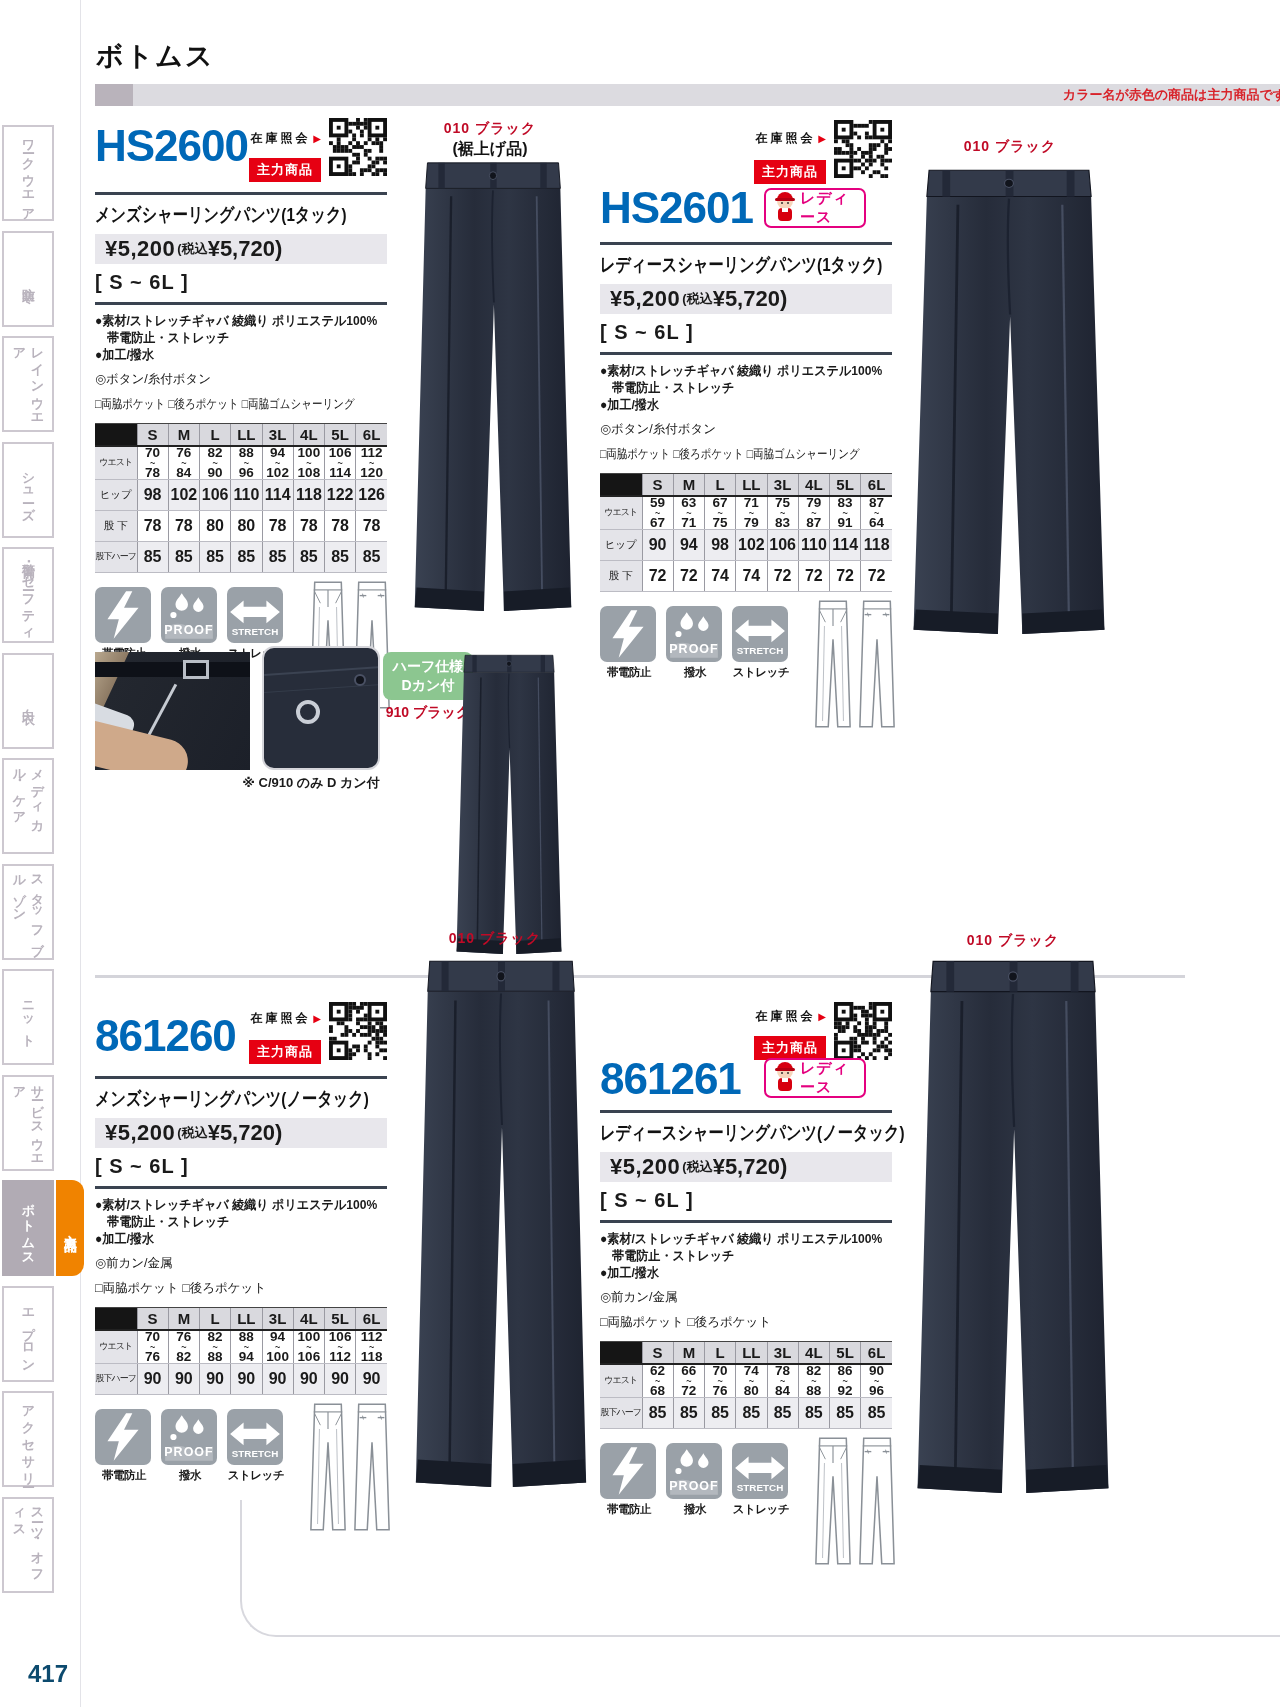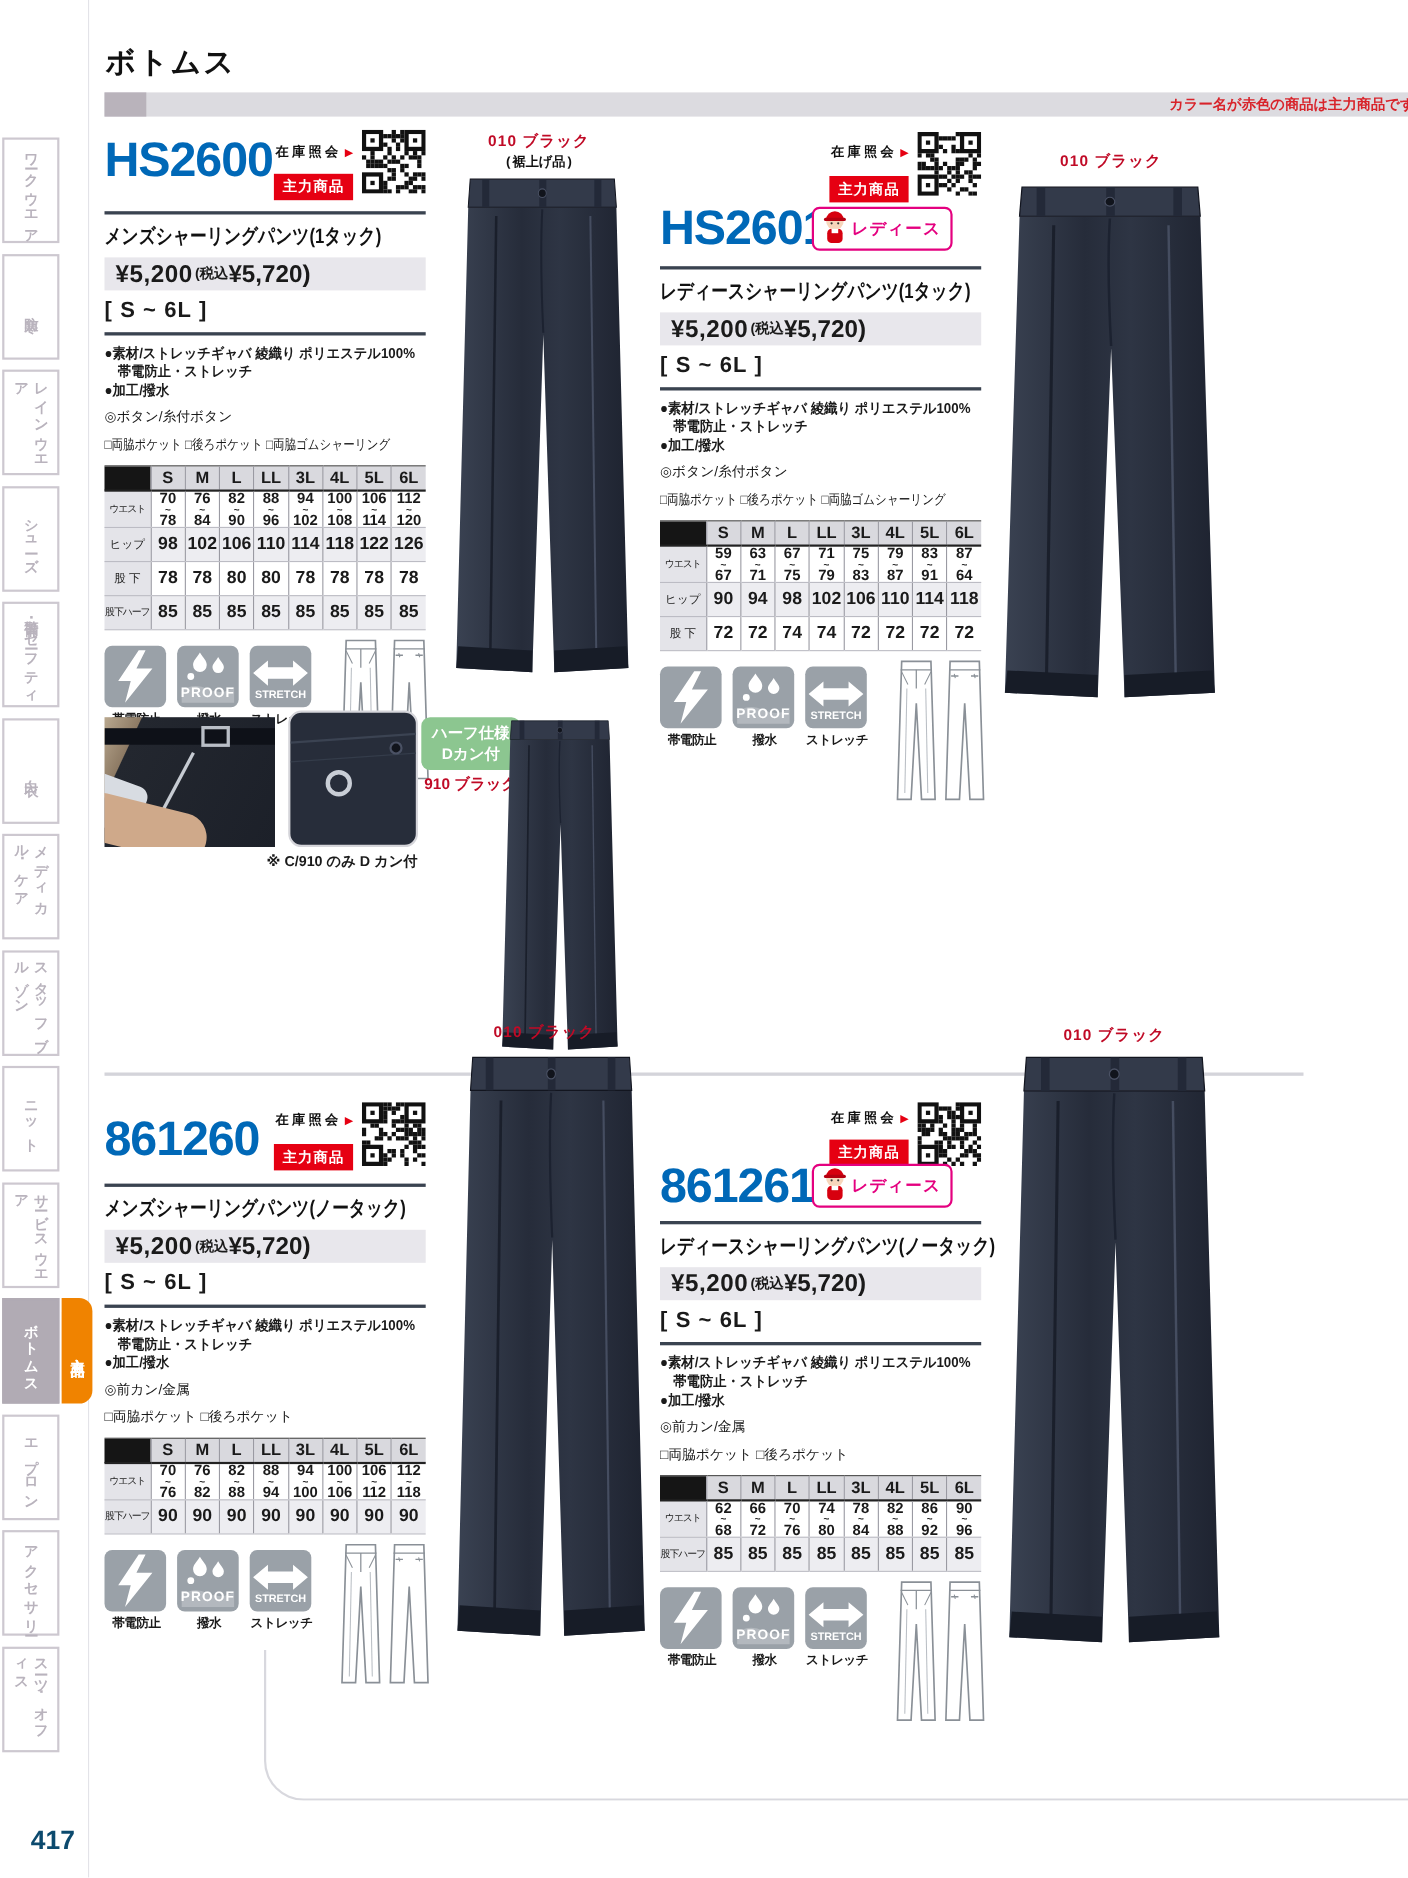--- a/index.html
+++ b/index.html
@@ -28,21 +28,21 @@
   
   .product { position:absolute; width:292px; }
   .p-header { position:relative; }
   .p-header.men { height:66px; }
   .code { position:absolute; left:0; color:#0068b7; font-size:44px; font-weight:bold; letter-spacing:-1px; line-height:1; }
   .stock { position:absolute; right:66px; font-size:12px; font-weight:bold; letter-spacing:3px; white-space:nowrap; color:#111; }
   .stock .arr { color:#e60012; font-size:10px; letter-spacing:0; }
   .qr { position:absolute; right:0; top:0; width:58px; height:58px; }
   .flag-badge { position:absolute; right:66px; background:#e60012; color:#fff; font-size:13px; font-weight:bold;
                 letter-spacing:1px; padding:3px 8px; white-space:nowrap; }
-  .ladies-badge { position:absolute; right:26px; width:128px; height:40px; border:2px solid #e4007f; border-radius:7px;
+  .ladies-badge { position:absolute; right:26px; width:102px; height:40px; border:2px solid #e4007f; border-radius:7px;
                   background:#fff; display:flex; align-items:center; padding-left:4px; }
   .ladies-badge .mascot { width:30px; height:34px; }
   .ladies-txt { color:#e4007f; font-size:15px; font-weight:bold; letter-spacing:1px; }
   .rule { height:3px; background:#3a4350; margin:8px 0 7px 0; }
   .p-name { font-size:19px; font-weight:bold; white-space:nowrap; transform:scaleX(0.8); transform-origin:left center; width:370px; color:#111; }
   .price-bar { margin-top:6px; height:30px; background:#e8e7ec; display:flex; align-items:center; padding-left:10px; }
   .price-main { font-size:22px; font-weight:bold; letter-spacing:0.5px; }
   .price-tax-label { font-size:13px; font-weight:bold; margin-left:2px; }
   .price-tax { font-size:22px; font-weight:bold; }
   .size-range { margin-top:7px; font-size:20px; font-weight:bold; letter-spacing:1px; }
@@ -72,21 +72,21 @@
   
   .icon-row { display:flex; margin-top:14px; align-items:flex-start; }
   .icon-unit { width:58px; margin-right:8px; text-align:center; }
   .icon-sq { width:56px; height:56px; background:#9aa1a8; border-radius:7px; }
   .icon-label { font-size:11.5px; font-weight:bold; margin-top:3px; white-space:nowrap; letter-spacing:-0.5px; }
   .drawings { display:flex; gap:6px; margin-left:16px; margin-top:-10px; }
 
   
   .photo-label { position:absolute; text-align:center; }
   .color-label { color:#c00a26; font-size:14px; font-weight:bold; letter-spacing:1px; }
-  .color-sub { color:#111; font-size:12px; font-weight:bold; margin-top:1px;font-family:Liberation Mono, monospace; }
+  .color-sub { color:#111; font-size:16px; font-weight:bold; margin-top:1px; }
   .pants-photo { position:absolute; }
   .pants-photo svg { width:100%; height:100%; }
 
   
   #detailA { position:absolute; left:95px; top:652px; width:155px; height:118px; background:linear-gradient(115deg,#b9a88f 0%,#8d7a64 16%,#23272f 16.5%,#1c2029 100%); overflow:hidden; }
   #detailA .belt { position:absolute; left:0; top:10px; width:155px; height:15px; background:#0e1118; }
   #detailA .buckle { position:absolute; left:88px; top:8px; width:26px; height:19px; border:3px solid #b9bec6; }
   #detailA .strap { position:absolute; left:62px; top:28px; width:3px; height:74px; background:#c6cbd2; transform:rotate(28deg); }
   #detailA .arm { position:absolute; left:-26px; bottom:-4px; width:120px; height:44px; background:#cfa98a; border-radius:22px; transform:rotate(14deg); }
   #detailA .sleeve { position:absolute; left:-30px; bottom:18px; width:66px; height:46px; background:#d8dce2; border-radius:10px; transform:rotate(20deg); }

